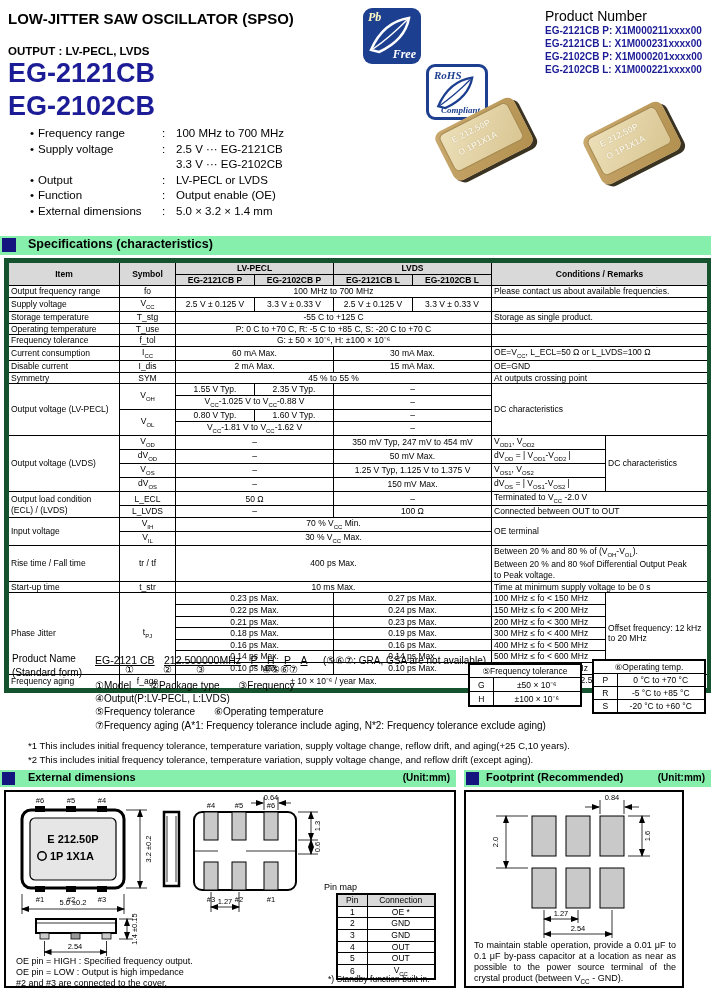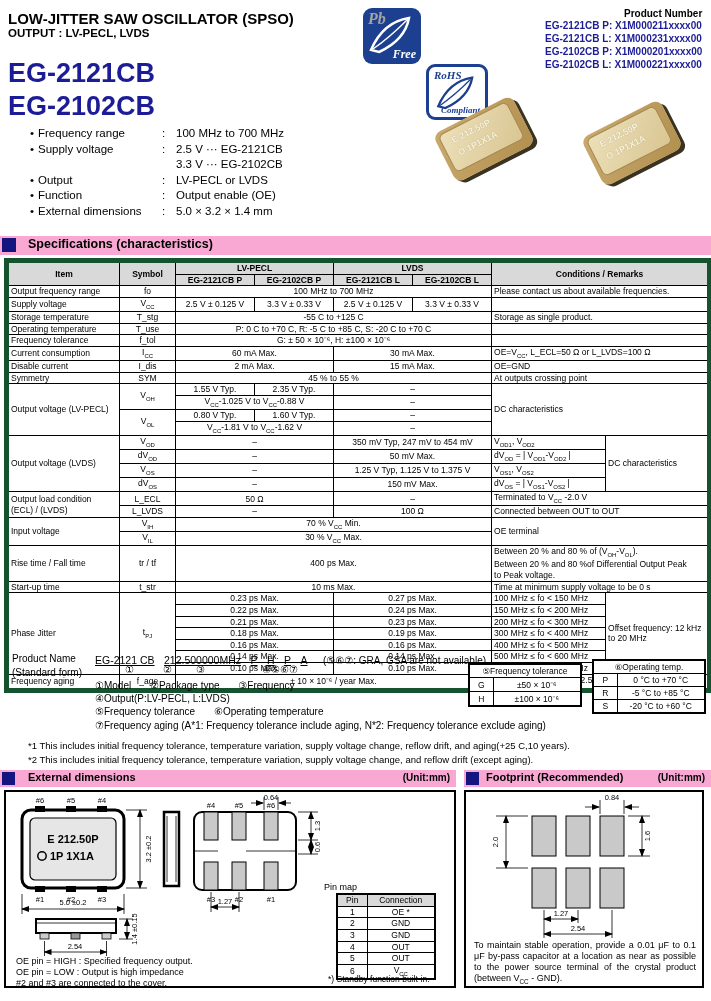--- a/index.html
+++ b/index.html
@@ -4,48 +4,48 @@
 <style>
   * { margin:0; padding:0; box-sizing:border-box; }
   body { font-family:"Liberation Sans",sans-serif; background:#fff; }
   .page { position:relative; width:711px; height:1001px; background:#fff; color:#000; overflow:hidden; }
   .abs { position:absolute; }
   sub { font-size:0.7em; }
   .ovl { text-decoration:overline; }
 
   
   .doc-title { font-size:15px; font-weight:bold; letter-spacing:0; }
-  .doc-subtitle { font-size:11.5px; font-weight:bold; margin-top:0; }
+  .doc-subtitle { font-size:11.5px; font-weight:bold; margin-top:18px; }
   .model-name { font-size:27px; font-weight:bold; color:#1c1c96; line-height:1.2; }
-  .pn-label { font-size:10px; font-weight:bold;text-align:right; }
+  .pn-label { font-size:14px; font-weight:normal; }
   .pn-line { font-size:10px; font-weight:bold; color:#1c1c96; line-height:1.3; }
 
   .logo { border-radius:9px; }
   .pb-logo { width:58px; height:56px; background:#1d3f8f; position:relative; }
   .rohs-logo { width:62px; height:56px; background:#fff; border:3px solid #1d3f8f; position:relative; }
-  .logo .t1 { position:absolute; left:5px; top:2px; font-family:"Liberation Serif",serif; font-style:italic; font-weight:bold; font-size:16px; color:#a3a3a3; }
+  .logo .t1 { position:absolute; left:5px; top:2px; font-family:"Liberation Serif",serif; font-style:italic; font-weight:bold; font-size:12px; color:#fef9c3; }
   .logo .t2 { position:absolute; right:5px; bottom:2px; font-family:"Liberation Serif",serif; font-style:italic; font-weight:bold; font-size:12px; color:#fff; }
   .rohs-logo .t1 { color:#1d3f8f; font-size:11px; }
   .rohs-logo .t2 { color:#1d3f8f; font-size:9px; }
 
   
   .features { font-size:11.5px; line-height:1.35; }
   .feat-row { display:flex; }
   .feat-bullet { width:8px; }
   .feat-label { width:124px; }
   .feat-colon { width:14px; }
   .feat-note { margin-top:14px; display:flex; }
 
   
   .chip { width:88px; height:54px; transform:rotate(-27deg); background:linear-gradient(135deg,#caa96e,#b2904f); border-radius:8px; box-shadow:3px 4px 0 #3a3322, 1px 2px 0 #6b5a35; }
   .chip-face { position:absolute; left:4px; top:3px; right:7px; bottom:9px; background:linear-gradient(135deg,#ecdfb8,#d9c693); border-radius:6px; border:1px solid #a78c54; padding:4px 0 0 10px; }
   .chip-mark { font-size:9px; font-weight:bold; color:#f8f3e2; line-height:1.5; text-shadow:0 0 1px #b09c67; }
 
   
-  .secbar { position:absolute; background:#f9a8d4; }
+  .secbar { position:absolute; background:#86efac; }
   .secbar .sq { position:absolute; left:2px; top:2px; background:#151580; }
   .secbar .bar-title { position:absolute; left:28px; top:1px; font-weight:bold; }
   .secbar .bar-unit { position:absolute; right:6px; top:2px; font-weight:bold; }
 
   
   table.spec { position:absolute; left:4px; top:258px; width:703px; border-collapse:collapse; table-layout:fixed; font-size:8.5px; border:5px solid #14532d; }
   .spec th, .spec td { border:1px solid #000; padding:0 2px; line-height:1.25; overflow:hidden; vertical-align:middle; }
   .spec th { background:#d9d9d9; text-align:center; font-size:8.5px; }
   .spec .c { text-align:center; }
   .spec .l { text-align:left; }
@@ -604,21 +604,21 @@
       <div>#2 and #3 are connected to the cover.</div>
     </div>
   </div>
 
   <div class="secbar" style="left:464px; top:770px; width:247px; height:17px;">
     <span class="sq" style="width:13px; height:13px;"></span>
     <span class="bar-title" style="font-size:11px; left:22px;">Footprint (Recommended)</span>
     <span class="bar-unit" style="font-size:10px;">(Unit:mm)</span>
   </div>
 
-  <div class="draw-box" style="left:464px; top:790px; width:240px; height:198px;">
+  <div class="draw-box" style="left:464px; top:790px; width:220px; height:198px;">
     <svg width="239" height="148" viewBox="0 0 239 148">
       <defs>
         <marker id="fE" markerWidth="8" markerHeight="8" refX="7" refY="4" orient="auto" markerUnits="userSpaceOnUse">
           <path d="M0,1 L8,4 L0,7 Z" fill="#000"></path>
         </marker>
         <marker id="fS" markerWidth="8" markerHeight="8" refX="1" refY="4" orient="auto" markerUnits="userSpaceOnUse">
           <path d="M8,1 L0,4 L8,7 Z" fill="#000"></path>
         </marker>
       </defs>
       <rect x="66" y="24" width="24" height="40" fill="#c9c9c9" stroke="#000" stroke-width="1"></rect>

